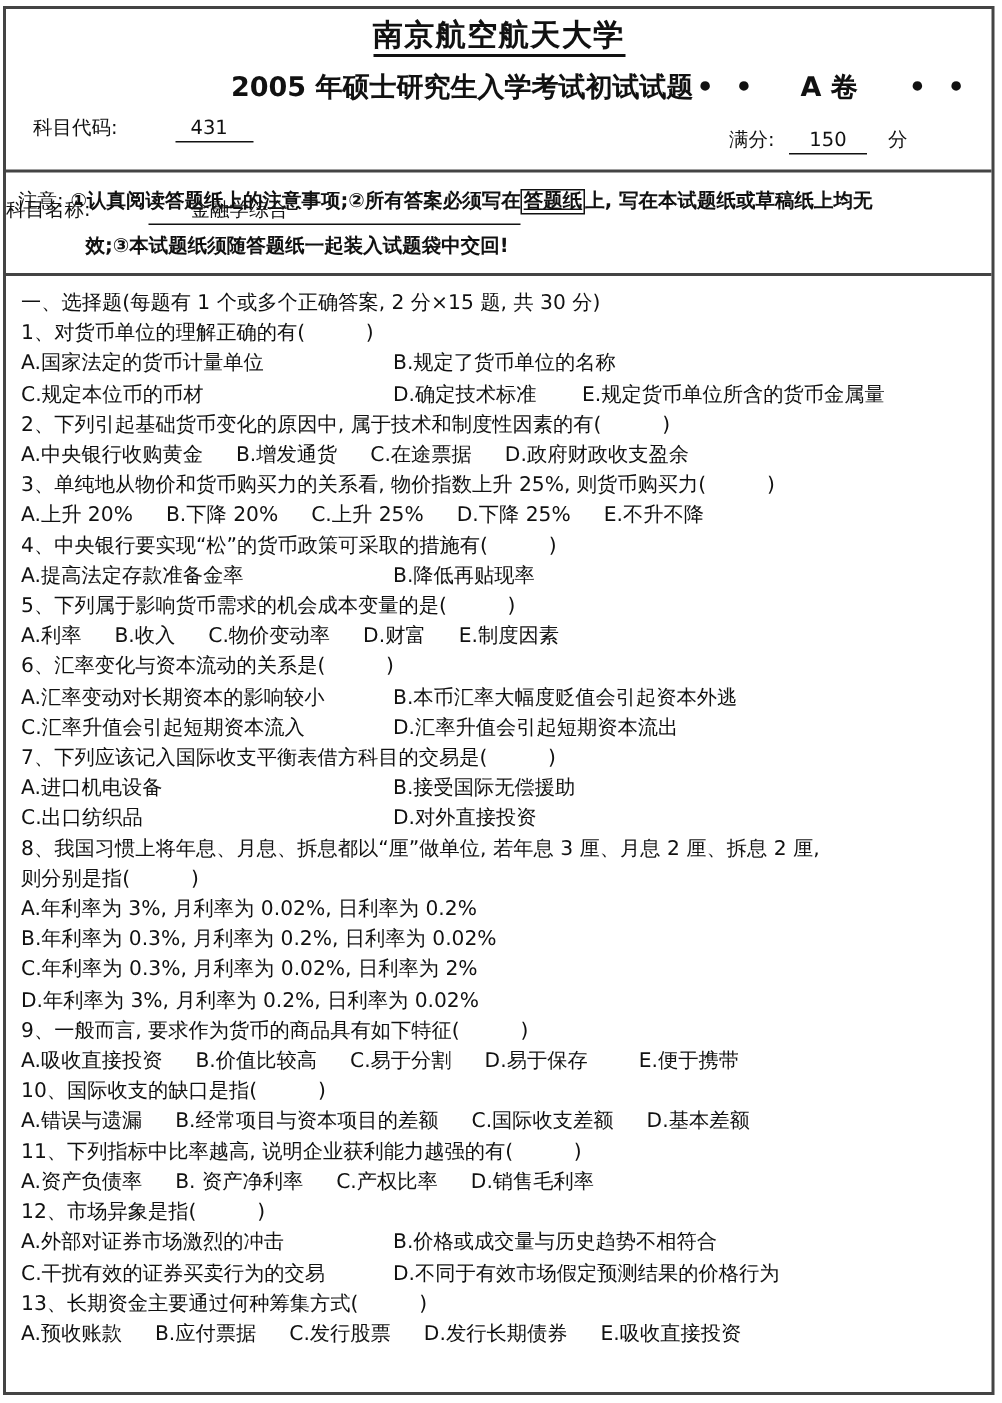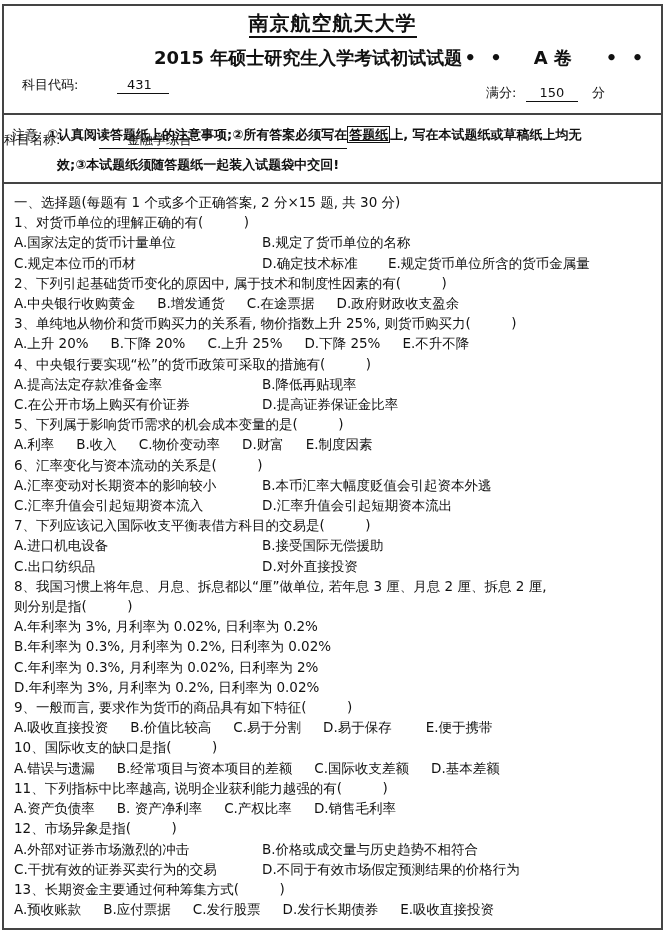--- a/index.html
+++ b/index.html
@@ -42,21 +42,21 @@
 </head>
 <body>
 
 <div class="page">
 
   <div class="title-univ">
     <span>南京航空航天大学</span>
   </div>
 
   <div class="title-exam">
-    <span>2015 年硕士研究生入学考试初试试题</span><span class="dots">• •</span><span class="juan">A 卷</span><span class="dots2">• •</span>
+    <span>2005 年硕士研究生入学考试初试试题</span><span class="dots">• •</span><span class="juan">A 卷</span><span class="dots2">• •</span>
   </div>
 
   <div class="meta-row code">
     <span class="meta-label">科目代码:</span><span class="meta-val">431</span>
   </div>
 
   <div class="meta-row name">
     <span class="meta-label">科目名称:</span><span class="meta-val">金融学综合</span>
   </div>
 
@@ -90,21 +90,20 @@
           <div class="line">2、下列引起基础货币变化的原因中, 属于技术和制度性因素的有(　　　)</div>
           <div class="opts"><span class="opt" style="margin-right: 22px;">A.中央银行收购黄金</span><span class="opt" style="margin-right: 22px;">B.增发通货</span><span class="opt" style="margin-right: 22px;">C.在途票据</span><span class="opt" style="margin-right: 22px;">D.政府财政收支盈余</span></div>
         </div>
         <div>
           <div class="line">3、单纯地从物价和货币购买力的关系看, 物价指数上升 25%, 则货币购买力(　　　)</div>
           <div class="opts"><span class="opt" style="margin-right: 22px;">A.上升 20%</span><span class="opt" style="margin-right: 22px;">B.下降 20%</span><span class="opt" style="margin-right: 22px;">C.上升 25%</span><span class="opt" style="margin-right: 22px;">D.下降 25%</span><span class="opt" style="margin-right: 22px;">E.不升不降</span></div>
         </div>
         <div>
           <div class="line">4、中央银行要实现“松”的货币政策可采取的措施有(　　　)</div>
           <div class="opts"><span class="opt" style="width: 248px;">A.提高法定存款准备金率</span><span class="opt" style="width: 360px;">B.降低再贴现率</span></div>
-          <div class="opts"><span class="opt" style="width: 248px;">C.在公开市场上购买有价证券</span><span class="opt" style="width: 360px;">D.提高证券保证金比率</span></div>
         </div>
         <div>
           <div class="line">5、下列属于影响货币需求的机会成本变量的是(　　　)</div>
           <div class="opts"><span class="opt" style="margin-right: 22px;">A.利率</span><span class="opt" style="margin-right: 22px;">B.收入</span><span class="opt" style="margin-right: 22px;">C.物价变动率</span><span class="opt" style="margin-right: 22px;">D.财富</span><span class="opt" style="margin-right: 22px;">E.制度因素</span></div>
         </div>
         <div>
           <div class="line">6、汇率变化与资本流动的关系是(　　　)</div>
           <div class="opts"><span class="opt" style="width: 248px;">A.汇率变动对长期资本的影响较小</span><span class="opt" style="width: 360px;">B.本币汇率大幅度贬值会引起资本外逃</span></div>
           <div class="opts"><span class="opt" style="width: 248px;">C.汇率升值会引起短期资本流入</span><span class="opt" style="width: 360px;">D.汇率升值会引起短期资本流出</span></div>
         </div>

